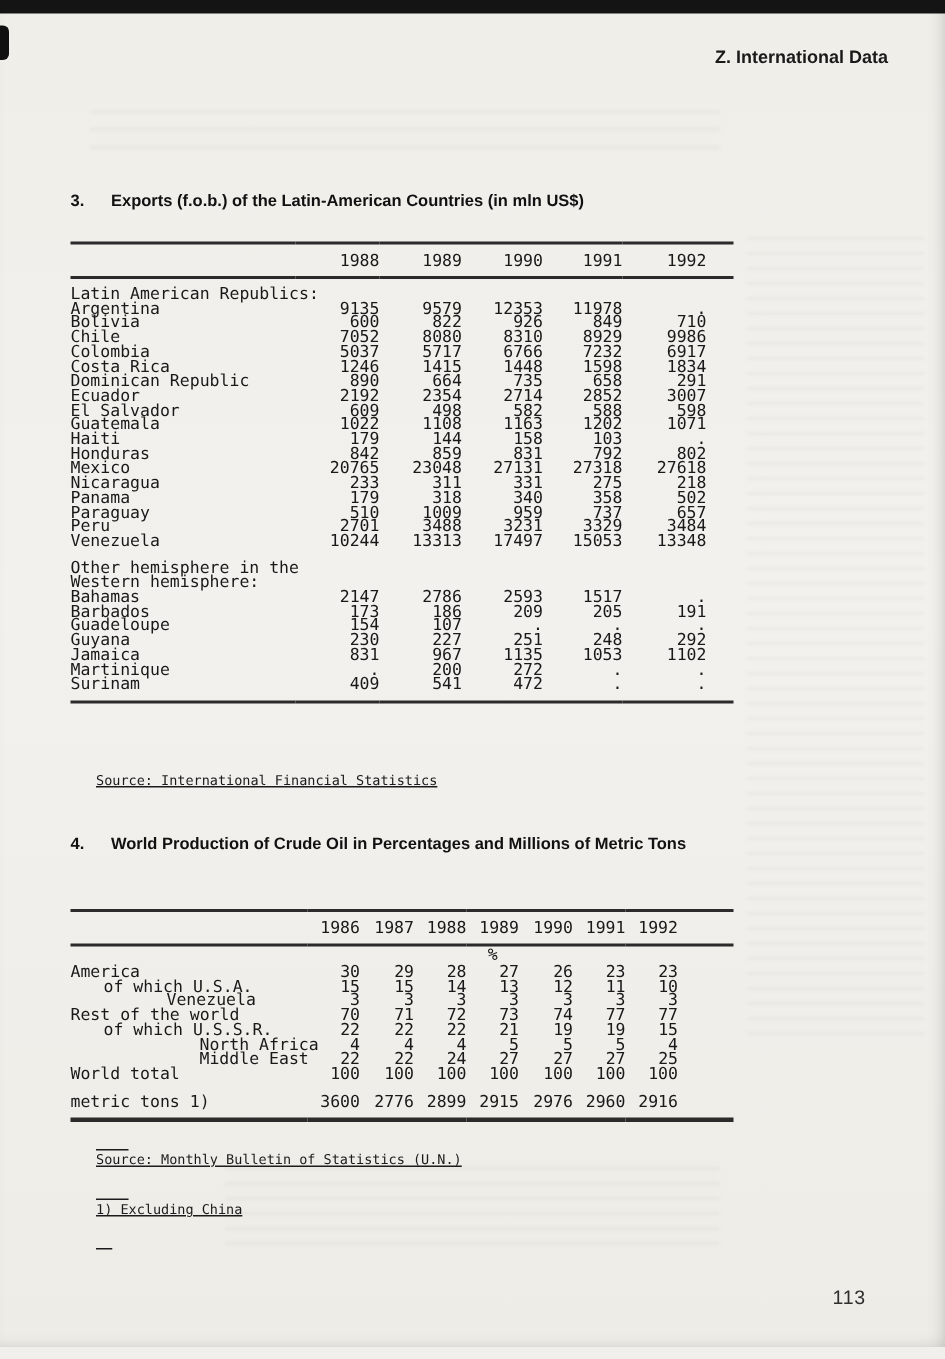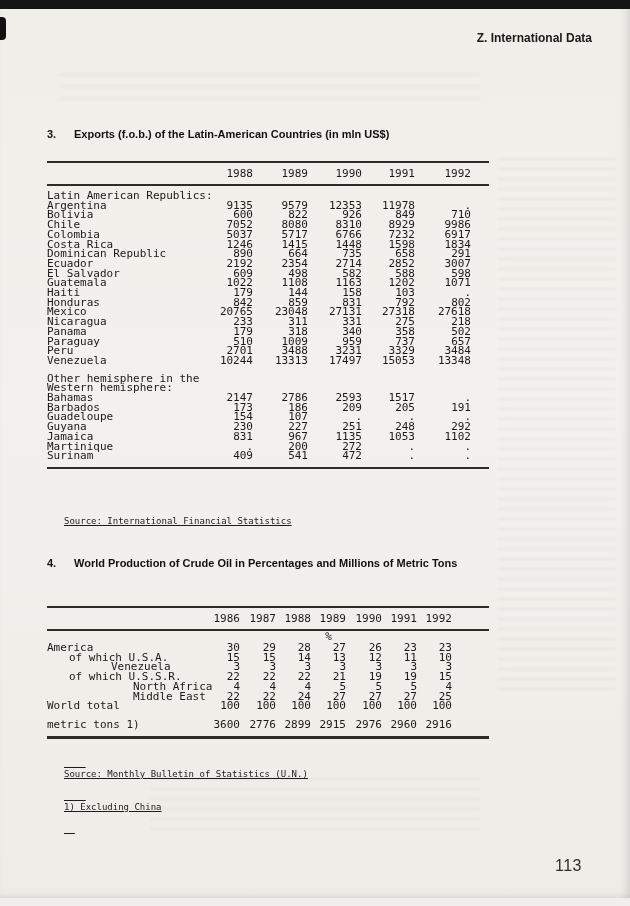--- a/index.html
+++ b/index.html
@@ -28,21 +28,21 @@
   tbody.ghead.first td{padding-top:5px;}
   tbody.gap td{height:8px;}
   tbody.gap2 td{height:9px;}
   tbody.padb td{height:6px;}
   #t4 tbody.unit td{height:12px;vertical-align:middle;}
   #t4 .unit-cell{text-align:center;}
   .src{position:absolute;left:64px;font-size:9px;line-height:11px;color:#1b1b1b;white-space:pre;text-decoration:underline;}
   #src3{top:516px;}
   #src4{top:747px;}
   .pageno{position:absolute;left:555px;top:857px;font-family:"Liberation Sans",sans-serif;
-        font-size:16px;color:#2e2e2e;letter-spacing:.5px;}
+        font-size:13px;color:#2e2e2e;letter-spacing:.5px;}
   .bleed{position:absolute;pointer-events:none;filter:blur(1px);
         background:repeating-linear-gradient(0deg, rgba(110,110,110,.055) 0 2px, rgba(0,0,0,0) 2px 10px);}
   #bleed1{left:498px;top:150px;width:118px;height:540px;}
   #bleed2{left:150px;top:775px;width:330px;height:55px;}
   #bleed3{left:60px;top:70px;width:420px;height:30px;background:repeating-linear-gradient(0deg, rgba(110,110,110,.045) 0 3px, rgba(0,0,0,0) 3px 12px);}
 </style>
 </head>
 <body>
 
 <div class="page">
@@ -355,20 +355,30 @@
           <td class="lbl" style="padding-left: 64px;">Venezuela</td>
           <td class="num">3</td>
           <td class="num">3</td>
           <td class="num">3</td>
           <td class="num">3</td>
           <td class="num">3</td>
           <td class="num">3</td>
           <td class="num">3</td>
         </tr>
         <tr>
+          <td class="lbl">Rest of the world</td>
+          <td class="num">70</td>
+          <td class="num">71</td>
+          <td class="num">72</td>
+          <td class="num">73</td>
+          <td class="num">74</td>
+          <td class="num">77</td>
+          <td class="num">77</td>
+        </tr>
+        <tr>
           <td class="lbl" style="padding-left: 22px;">of which U.S.S.R.</td>
           <td class="num">22</td>
           <td class="num">22</td>
           <td class="num">22</td>
           <td class="num">21</td>
           <td class="num">19</td>
           <td class="num">19</td>
           <td class="num">15</td>
         </tr>
         <tr>

